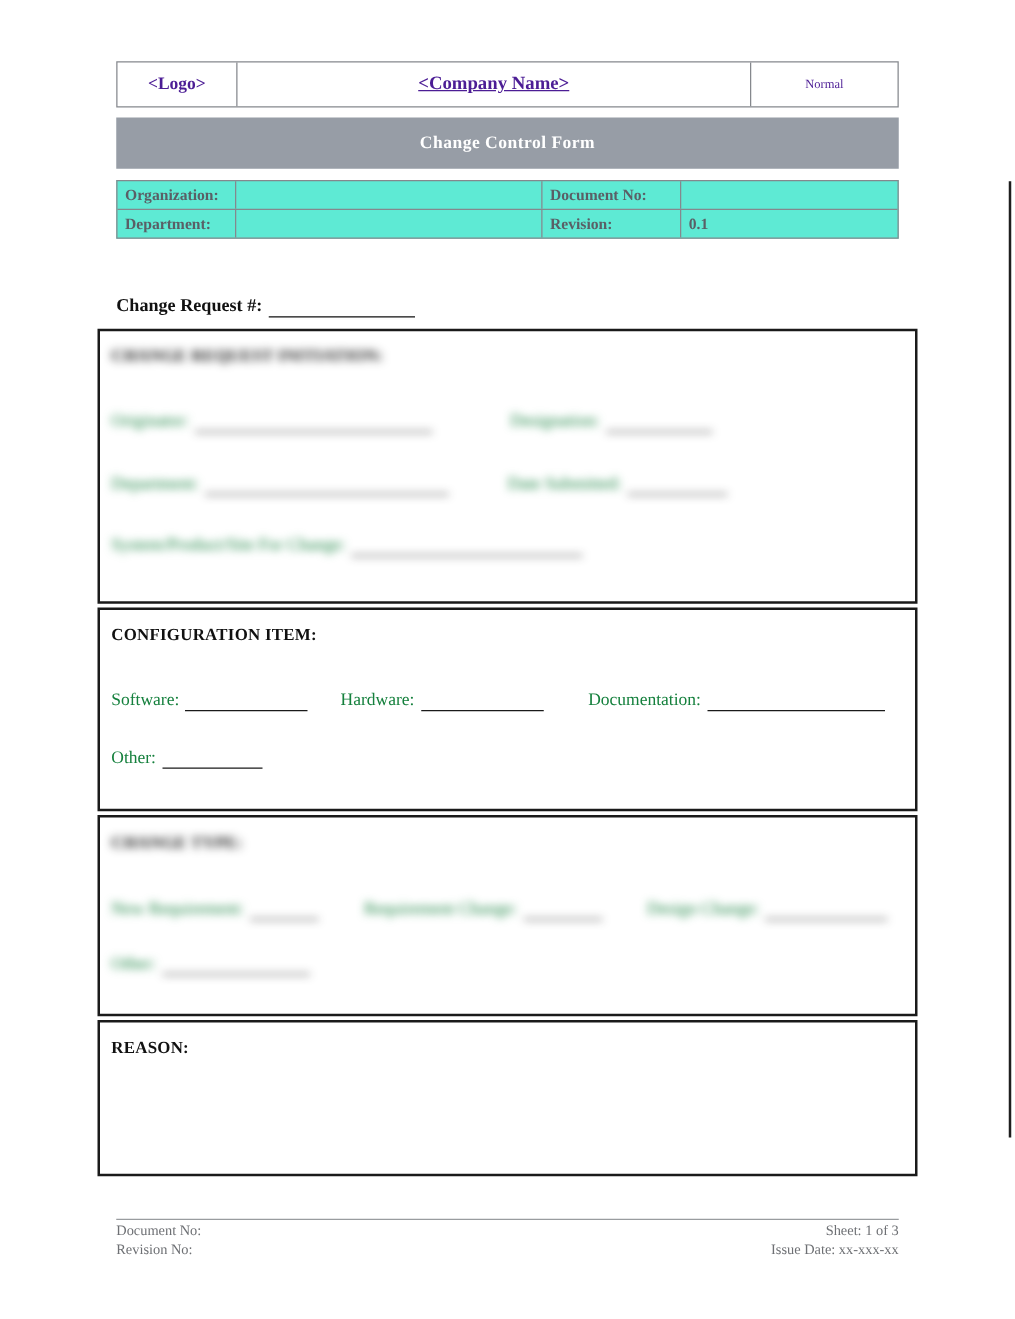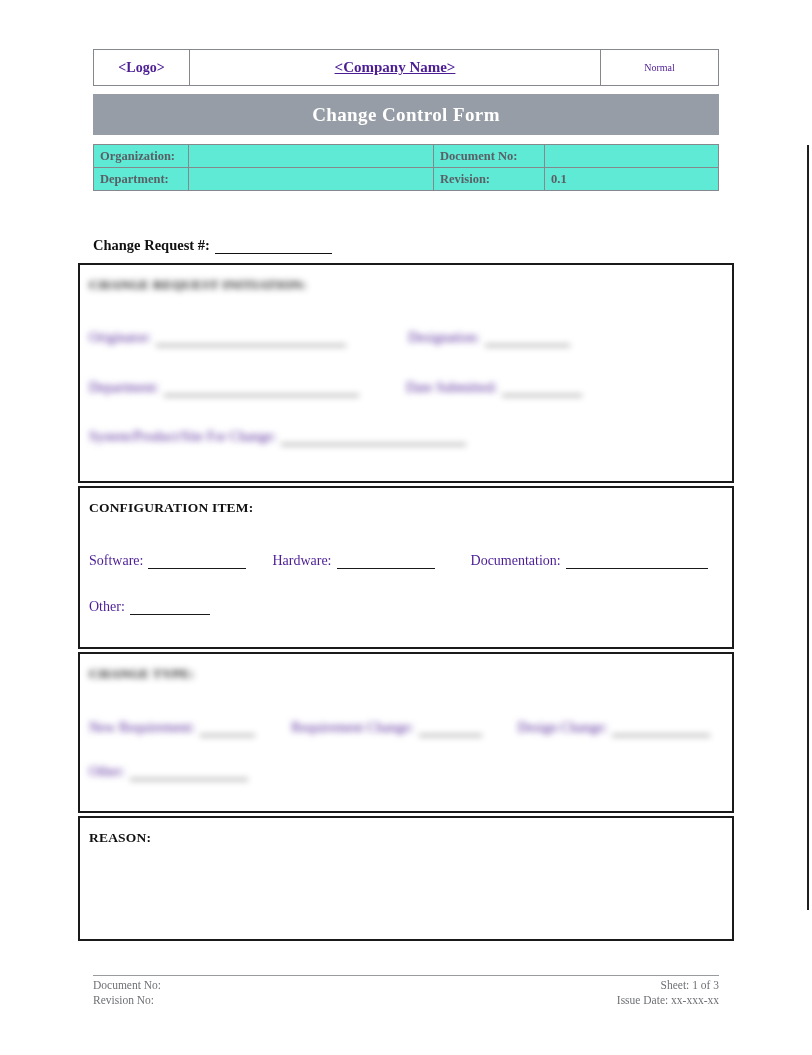--- a/index.html
+++ b/index.html
@@ -19,21 +19,21 @@
   }
   .hcell-logo   { width:96px;  border-right:1px solid #85888d; font-weight:bold; font-size:14px; }
   .hcell-company{ flex:1;      border-right:1px solid #85888d; font-weight:bold; font-size:15px;text-decoration:underline; }
   .hcell-normal { width:117px; font-size:10px; }
 
   
   .title-bar {
     position:absolute; left:93px; top:94px; width:626px; height:41px;
     background:#979da6; display:flex; align-items:center; justify-content:center;
   }
-  .title-text { color:#ffffff; font-weight:bold; font-size:19px; letter-spacing:0.4px; }
+  .title-text { color:#ffffff; font-weight:bold; font-size:14px; letter-spacing:0.4px; }
 
   
   .info-table {
     position:absolute; left:93px; top:144px; width:626px;
     border:1px solid #85888d; box-sizing:border-box; background:#5eead4;
   }
   .info-row { display:flex; height:22px; border-bottom:1px solid #85888d; }
   .info-row:last-child { border-bottom:none; }
   .icell {
     box-sizing:border-box; padding:2px 6px 0 6px; font-size:12.5px; font-weight:bold;
@@ -57,21 +57,21 @@
     box-sizing:border-box; width:656px; border:2px solid #1a1a1a; background:#fff;
     padding:12px 0 0 9px;
   }
   .section + .section { margin-top:3px; }
   .sec-initiation { height:220px; }
   .sec-config     { height:163px; }
   .sec-changetype { height:161px; }
   .sec-reason     { height:125px; }
 
   .section-heading { font-weight:bold; font-size:13.5px; color:#111111; letter-spacing:0.2px; }
-  .field-row { display:flex; align-items:flex-end; font-size:14px; color:#4c1d95; white-space:nowrap; }
+  .field-row { display:flex; align-items:flex-end; font-size:14px; color:#15803d; white-space:nowrap; }
   .blank { display:inline-block; border-bottom:1.3px solid #1a1a1a; height:13px; margin-left:5px; }
 
   .blurred { filter: blur(3.4px); }
 
   
   .footer-line { position:absolute; left:93px; top:975px; width:626px; border-top:1px solid #999c9f; }
   .footer-left  { position:absolute; left:93px;  top:978px; font-size:11.5px; color:#6e7074; line-height:15px; }
   .footer-right { position:absolute; right:93px; top:978px; font-size:11.5px; color:#6e7074; line-height:15px; text-align:right; }
 
   

